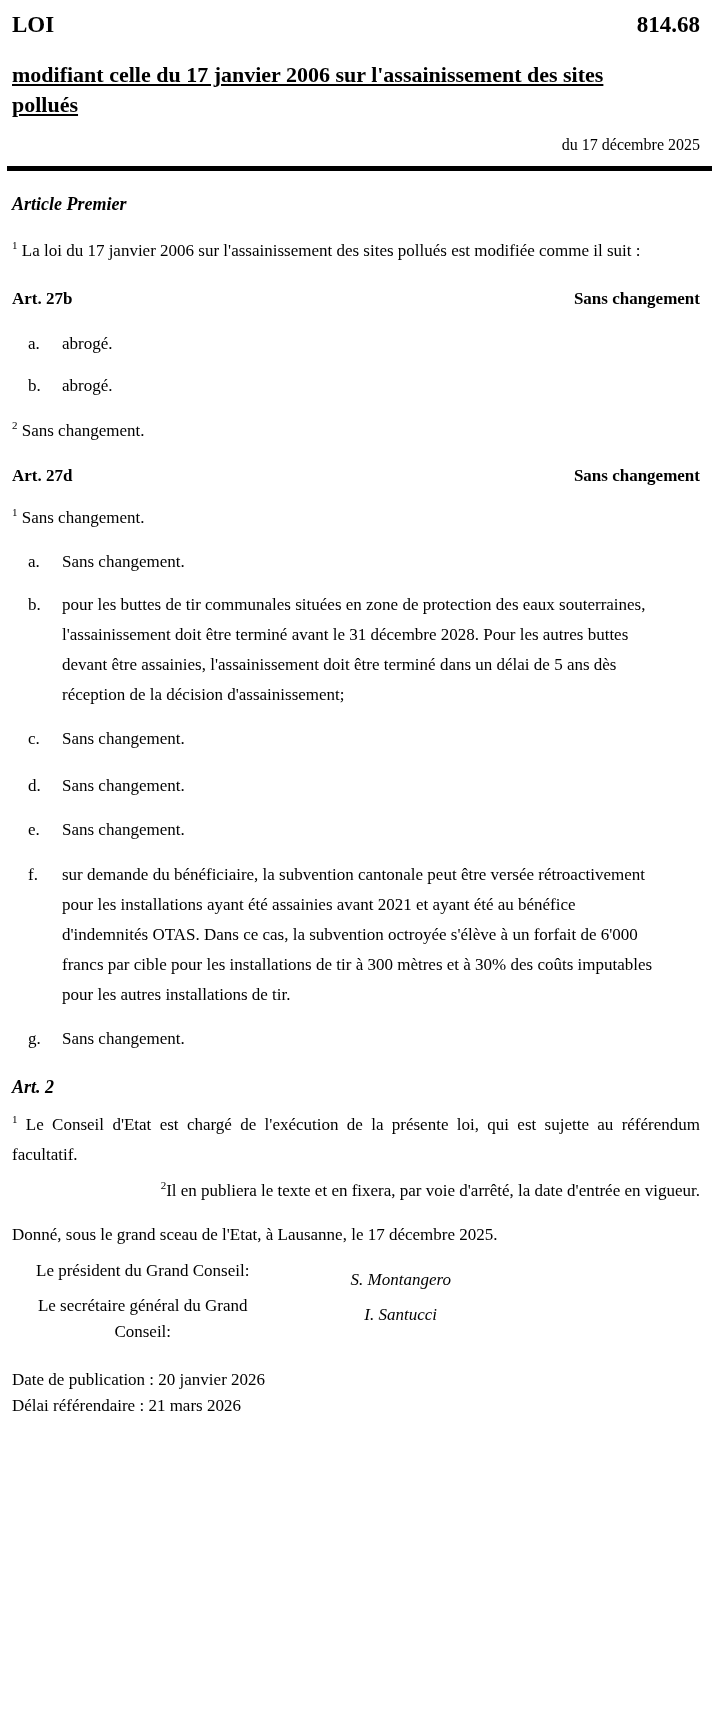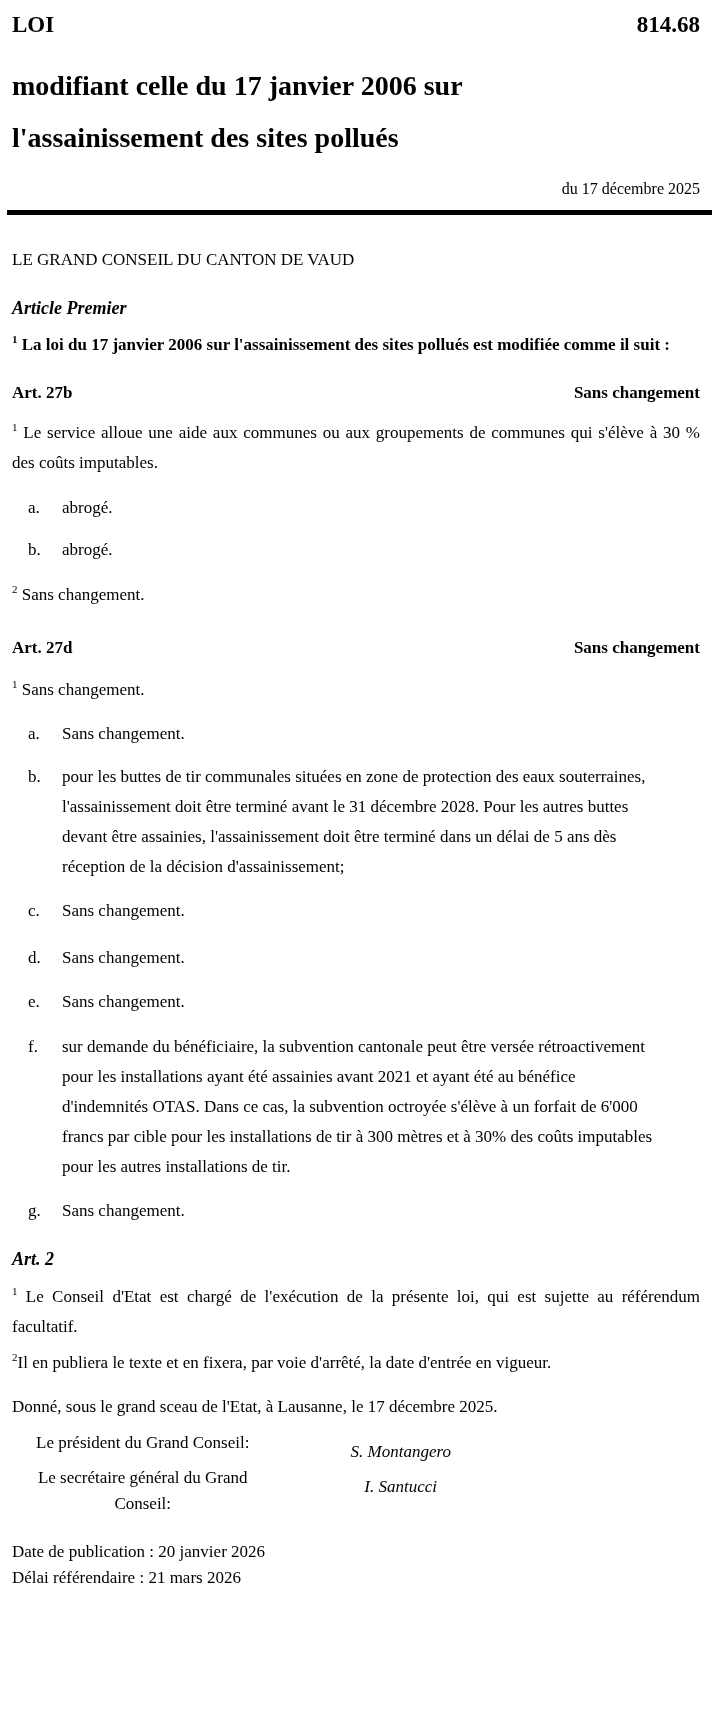--- a/index.html
+++ b/index.html
@@ -23,24 +23,25 @@
   .doc-header {
     display: flex;
     justify-content: space-between;
     align-items: baseline;
     font-weight: bold;
     font-size: 23px;
     line-height: 30px;
   }
   .doc-title {
     margin: 20px 0 0 0;
-    font-size: 28px;
-    font-weight: bold;
-    line-height: 52px;
+    font-size: 22px;
+    font-weight: bold;
+    line-height: 30px;
     max-width: 632px;
+    text-decoration: underline;
   }
   .doc-date {
     margin-top: 14px;
     font-size: 16px;
     line-height: 22px;
     text-align: right;
   }
   .rule {
     margin-top: 10px;
     margin-left: -5px;
@@ -53,22 +54,22 @@
     margin: 0;
     line-height: 30px;
   }
   .just { text-align: justify; }
   .mt30 { margin-top: 30px; }
   .mt20 { margin-top: 20px; }
   .mt15 { margin-top: 15px; }
   .mt12 { margin-top: 12px; }
   .mt10 { margin-top: 10px; }
   .mt8  { margin-top: 8px; }
-  .mt6  { margin-top: 6px; }
-  .mt5  { margin-top: 7px; font-weight: bold; }
+  .mt6  { margin-top: 6px; text-align: right; }
+  .mt5  { margin-top: 17px; }
   .italic { font-style: italic; }
   .art-italic-head {
     margin: 18px 0 0 0;
     font-size: 18px;
     font-weight: bold;
     font-style: italic;
     line-height: 30px;
   }
   .art-head {
     margin-top: 18px;
@@ -122,47 +123,45 @@
     <span>LOI</span>
     <span>814.68</span>
   </div>
 
   <h1 class="doc-title">modifiant celle du 17 janvier 2006 sur l'assainissement des sites pollués</h1>
 
   <div class="doc-date">du 17 décembre 2025</div>
 
   <div class="rule"></div>
 
-  <p class="para mt30">LE GRAND CONSEIL DU CANTON DE VAUD</p>
 
 
 
   <h2 class="art-italic-head">Article Premier</h2>
 
   <p class="para just mt5"><sup>1</sup> <span>La loi du 17 janvier 2006 sur l'assainissement des sites pollués est modifiée comme il suit :</span></p>
 
   <div class="art-head">
     <span class="art-num">Art. 27b</span>
     <span>Sans changement</span>
   </div>
 
-  <p class="para just mt10"><sup>1</sup> <span>Le service alloue une aide aux communes ou aux groupements de communes qui s'élève à 30 % des coûts imputables.</span></p>
 
   <div class="item mt15">
     <span class="letter">a.</span>
     <span class="itext">abrogé.</span>
   </div>
   <div class="item mt12">
     <span class="letter">b.</span>
     <span class="itext">abrogé.</span>
   </div>
 
   <p class="para mt15"><sup>2</sup> <span>Sans changement.</span></p>
 
-  <div class="art-head mt15" style="margin-top:23px;">
+  <div class="art-head mt15" style="margin-top:15px;">
     <span class="art-num">Art. 27d</span>
     <span>Sans changement</span>
   </div>
 
   <p class="para mt12"><sup>1</sup> <span>Sans changement.</span></p>
 
   <div class="item mt14">
     <span class="letter">a.</span>
     <span class="itext">Sans changement.</span>
   </div>

